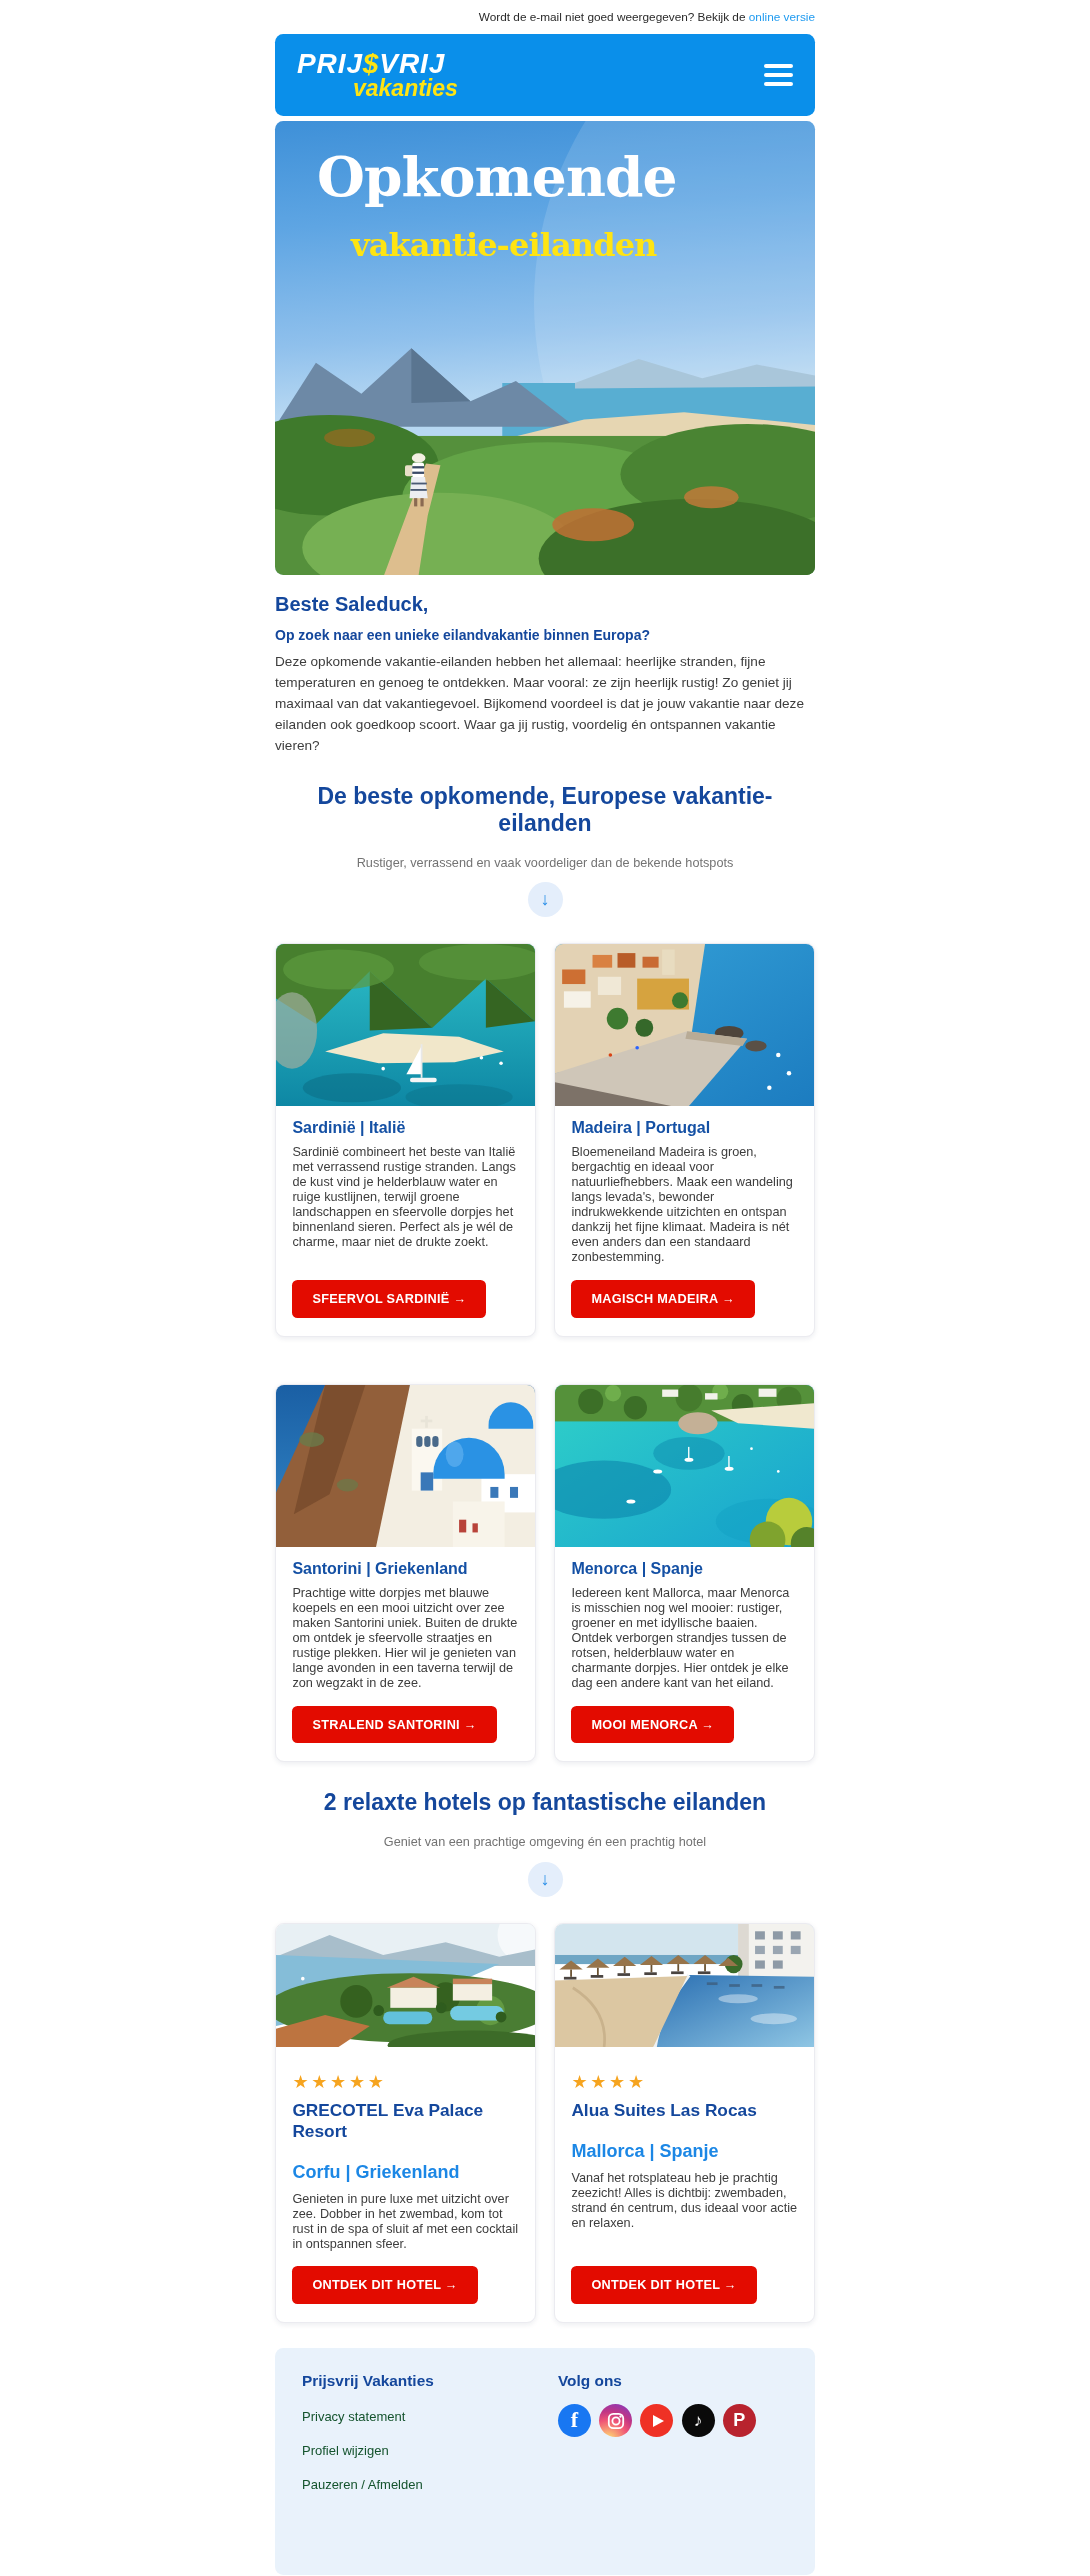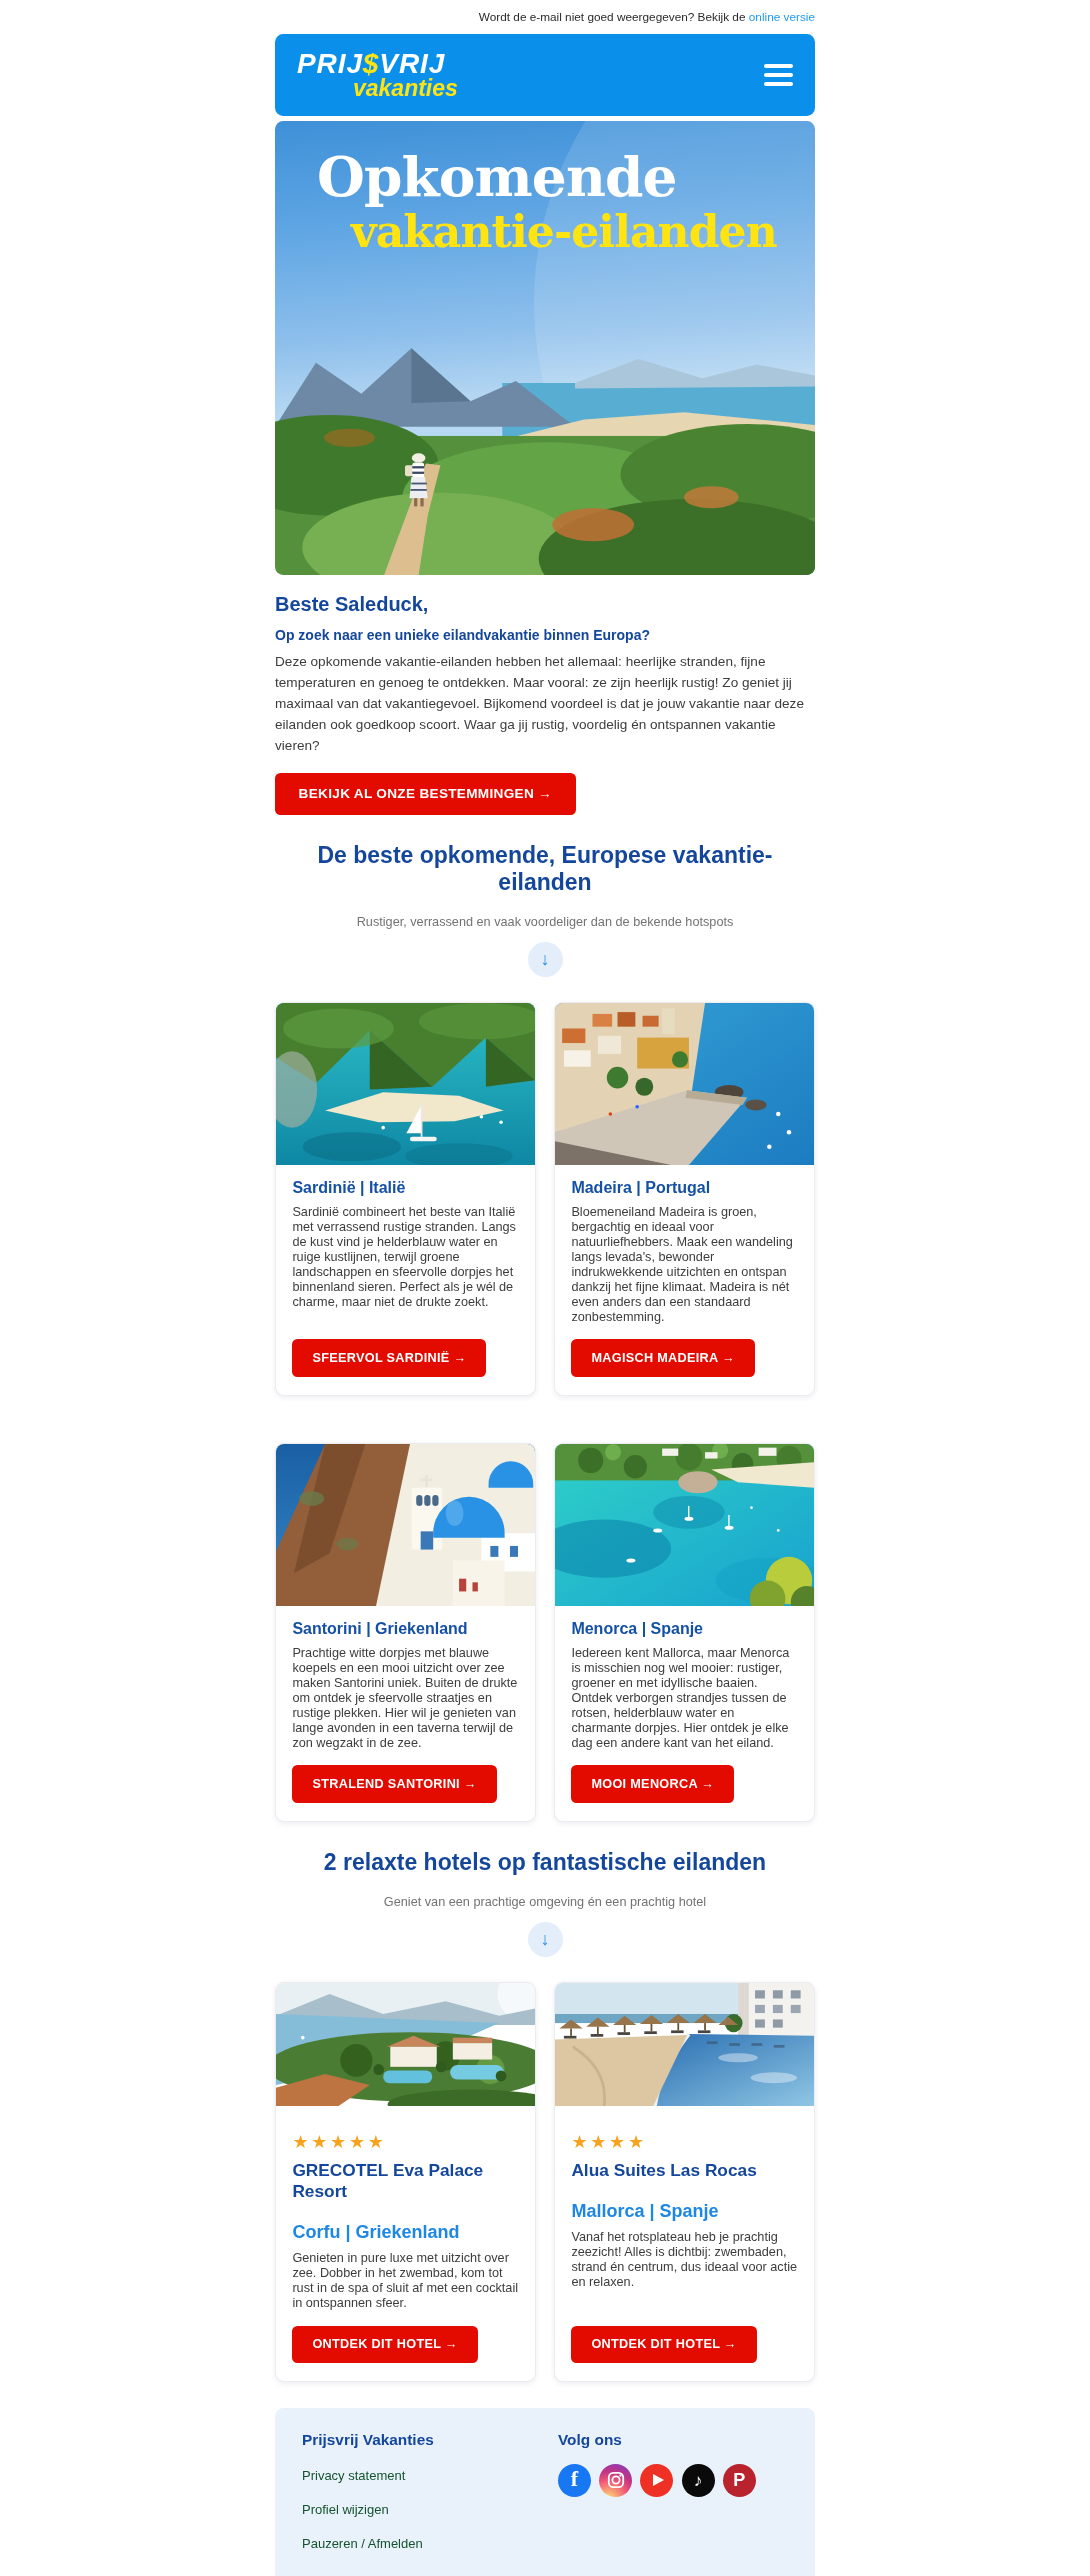--- a/index.html
+++ b/index.html
@@ -21,22 +21,22 @@
   .burger { width:29px; cursor:pointer; }
   .burger div { height:4.1px; background:#fff; border-radius:2.7px; margin:4.5px 0; }
 
   
   .hero { position:relative; margin-top:4.5px; height:454px; border-radius:8.2px; overflow:hidden;
     background:linear-gradient(176deg,#3e90d8 0%, #5ea5e3 22%, #8fc0ec 46%, #b7d8f2 60%); }
   .hero-light { position:absolute; width:691px; height:691px; border-radius:50%;
     background:rgba(255,255,255,.13); left:259px; top:-164px; }
   .hero-title { position:absolute; left:42px; top:23.6px; font-family:"DejaVu Serif", serif;
     font-weight:bold; font-size:55px; color:#ffffff; letter-spacing:-0.9px; white-space:nowrap; }
-  .hero-title2 { position:absolute; left:76px; top:85px; font-family:"DejaVu Serif", serif;
-    font-weight:bold; font-size:44px; color:#ffe412; letter-spacing:-0.9px; white-space:nowrap; }
+  .hero-title2 { position:absolute; left:76px; top:105px; font-family:"DejaVu Serif", serif;
+    font-weight:bold; font-size:32px; color:#ffe412; letter-spacing:-0.9px; white-space:nowrap; }
   .hero svg { position:absolute; left:0; bottom:0; width:100%; height:247px; display:block; }
 
   
   .greeting { margin-top:18px; font-size:20px; font-weight:bold; color:#14479c; }
   .question { margin-top:11.8px; font-size:14px; font-weight:bold; color:#14479c; }
   .intro-body { margin-top:7.3px; font-size:13.6px; line-height:21px; color:#3d3d3d; }
   .btn { display:inline-block; background:#e30b00; color:#ffffff; font-weight:bold;
     font-size:13.6px; padding:13.6px 23.6px; border-radius:5.5px; text-decoration:none;
     letter-spacing:0.3px; cursor:pointer; }
   .intro .btn { margin-top:17.3px; }
@@ -135,21 +135,20 @@
         <rect x="160" y="186" width="3.5" height="9" fill="#8a6a52"></rect>
         <ellipse cx="158" cy="142" rx="7.5" ry="5" fill="#f3efe2"></ellipse>
       </g>
     </svg>
   </div>
 
   <div class="intro">
     <div class="greeting">Beste Saleduck,</div>
     <div class="question">Op zoek naar een unieke eilandvakantie binnen Europa?</div>
     <div class="intro-body">Deze opkomende vakantie-eilanden hebben het allemaal: heerlijke stranden, fijne temperaturen en genoeg te ontdekken. Maar vooral: ze zijn heerlijk rustig! Zo geniet jij maximaal van dat vakantiegevoel. Bijkomend voordeel is dat je jouw vakantie naar deze eilanden ook goedkoop scoort. Waar ga jij rustig, voordelig én ontspannen vakantie vieren?</div>
-    <a class="btn">BEKIJK AL ONZE BESTEMMINGEN →</a>
   </div>
 
   <div class="sec-title">De beste opkomende, Europese vakantie-eilanden</div>
   <div class="sec-sub">Rustiger, verrassend en vaak voordeliger dan de bekende hotspots</div>
   <div class="badge">↓</div>
 
   <div class="grid">
 
     <div class="card">
       <div class="card-img">

